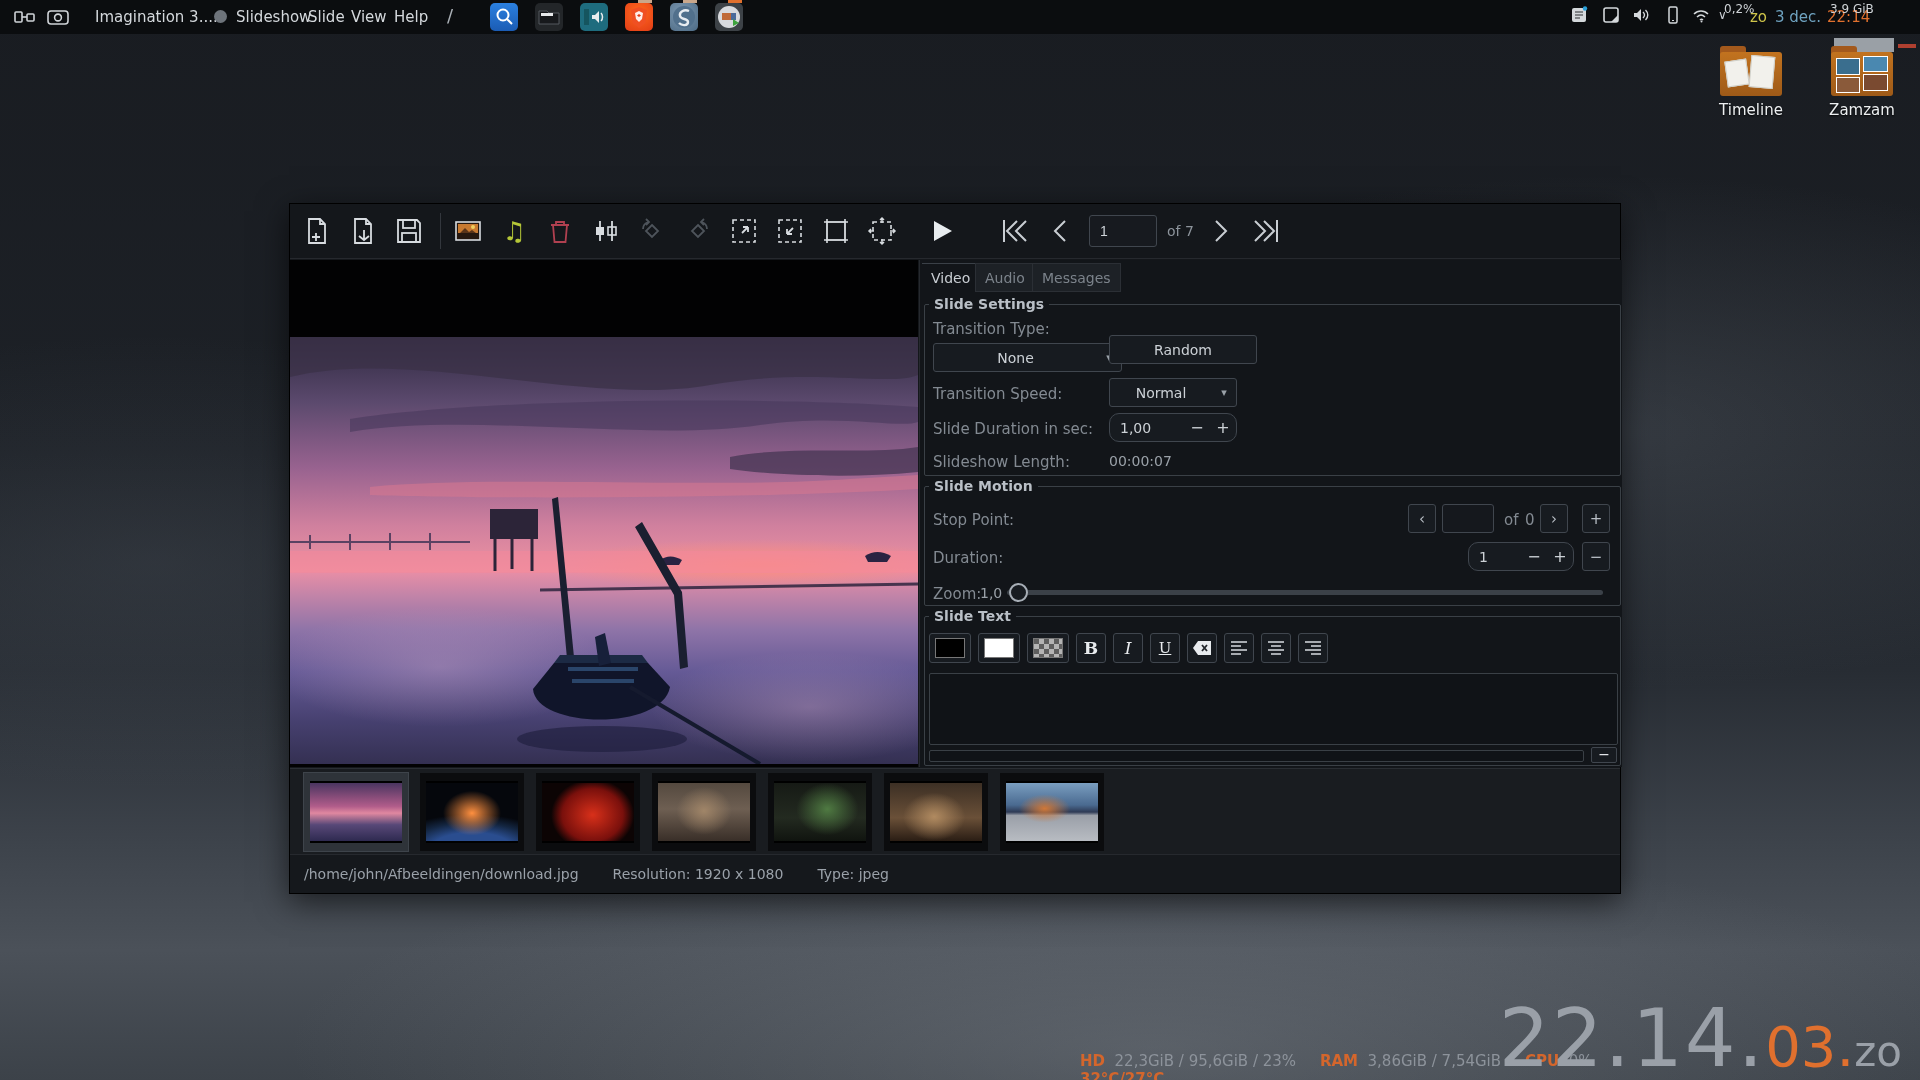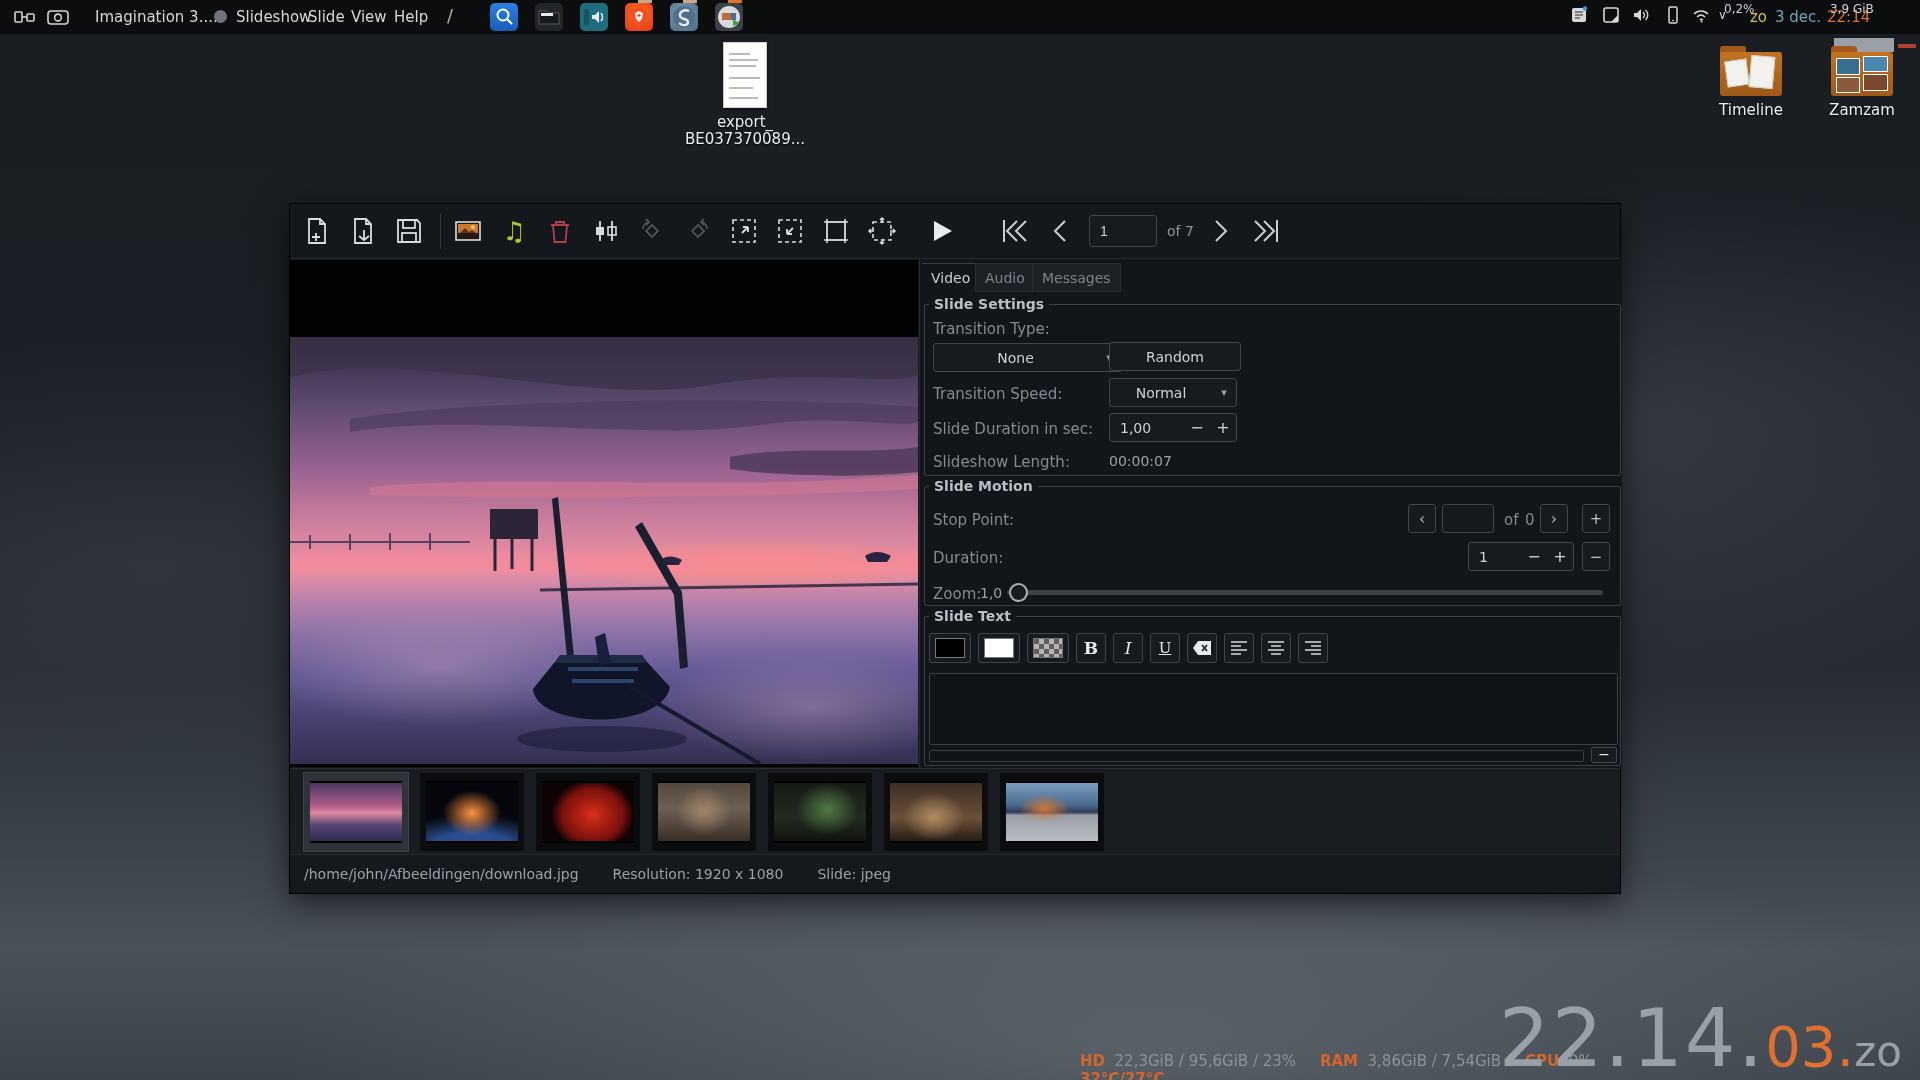--- a/index.html
+++ b/index.html
@@ -61,21 +61,21 @@
   .fs-title { position:absolute; top:-9px; left:4px; background:#121519; padding:0 5px;
     color:#b9bfc6; font-weight:bold; font-size:14px; }
   .flabel { position:absolute; color:#838a92; font-size:15px; }
   .fvalue { position:absolute; color:#9aa1a8; font-size:14px; }
   .combo, .btn, .spin { position:absolute; height:29px; background:#171b20;
     border:1px solid #40464e; border-radius:3px; color:#ccd1d6; font-size:14px; }
   .combo { display:flex; align-items:center; }
   .combo .cval { flex:1; text-align:center; }
   .combo .arrow { width:24px; color:#9aa1a8; font-size:11px; text-align:center; }
   .btn { display:flex; align-items:center; justify-content:center; }
-  .spin { display:flex; align-items:center; }
+  .spin { display:flex; align-items:center;border-radius:10px; }
   .spin .sval { padding-left:10px; flex:1; }
   .spin .sbtn { width:26px; text-align:center; color:#ccd1d6; font-size:16px; }
   .sqbtn { position:absolute; width:28px; height:29px; background:#171b20;
     border:1px solid #40464e; border-radius:3px; color:#b9bfc6; display:flex;
     align-items:center; justify-content:center; font-size:15px; }
   .mini-entry { position:absolute; height:29px; background:#15181d; border:1px solid #40464e;
     border-radius:3px; color:#ccd1d6; font-size:14px; padding-left:8px; }
   .slider-track { position:absolute; height:5px; background:#3b4148; border-radius:3px; }
   .slider-handle { position:absolute; width:19px; height:19px; border-radius:50%;
     background:#181c21; border:2px solid #a7aeb6; }
@@ -218,32 +218,20 @@
     <span class="tray-glyph" style="left:1718px;font-size:12px">∨</span>
     <span class="mb-item" style="left:1750px;color:#cfc54a">zo</span>
     <span class="mb-item" style="left:1775px;color:#6fa3c0">3 dec.</span>
     <span class="mb-item" style="left:1827px;color:#e0702e">22:14</span>
     <span class="smalltop" style="left:1724px">0,2%</span>
     <span class="smalltop" style="left:1830px">3,9 GiB</span>
   </div>
   <span class="abs" style="left:1834px;top:38px;width:60px;height:14px;background:#9aa0a6"></span>
   <span class="abs" style="left:1898px;top:44px;width:18px;height:4px;background:#b04030"></span>
 
-  <div class="dicon" style="left:685px;top:42px">
-    <div class="doc-thumb" style="width:44px;height:66px">
-      <span class="doc-line" style="top:10px;width:50%"></span>
-        <span class="doc-line" style="top:16px;width:70%"></span>
-      <span class="doc-line" style="top:22px;width:64%"></span>
-        <span class="doc-line" style="top:34px;width:74%"></span>
-      <span class="doc-line" style="top:44px;width:58%"></span>
-        <span class="doc-line" style="top:54px;width:70%"></span>
-    </div>
-    <div>export_</div>
-    <div>BE037370089...</div>
-  </div>
   <div class="dicon" style="left:1691px;top:46px">
     <div class="folder">
       <span class="back"></span>
         <span class="body"></span>
       <span class="paper" style="left:6px;top:14px;width:22px;height:26px;transform:rotate(-8deg)"></span>
       <span class="paper" style="left:30px;top:10px;width:24px;height:32px;transform:rotate(5deg)"></span>
     </div>
     <div>Timeline</div>
   </div>
   <div class="dicon" style="left:1802px;top:46px">
@@ -438,21 +426,21 @@
         <span class="tab inactive" style="left:110px">Messages</span>
       </div>
 
       <div class="fieldset" style="left:4px;top:44px;width:697px;height:172px">
         <span class="fs-title">Slide Settings</span>
         <span class="flabel" style="left:8px;top:15px">Transition Type:</span>
         <div class="combo" style="left:8px;top:38px;width:189px">
           <span class="cval">None</span>
           <span class="arrow">▾</span>
         </div>
-        <div class="btn" style="left:184px;top:37px;width:132px">
+        <div class="btn" style="left:184px;top:30px;width:148px">
           <span>Random</span>
         </div>
         <span class="flabel" style="left:8px;top:80px">Transition Speed:</span>
         <div class="combo" style="left:184px;top:73px;width:128px">
           <span class="cval">Normal</span>
           <span class="arrow">▾</span>
         </div>
         <span class="flabel" style="left:8px;top:115px">Slide Duration in sec:</span>
         <div class="spin" style="left:184px;top:108px;width:128px">
           <span class="sval">1,00</span>
@@ -562,21 +550,21 @@
       <span class="thumb-box">
         <span class="thumb">
             <span class="thumb-img" style="background:radial-gradient(40% 35% at 42% 44%,#d07838,rgba(200,110,50,0) 70%),linear-gradient(180deg,#7a9ec0 0%,#4a6a90 38%,#2e3a55 50%,#9a9fa8 56%,#b8bcc2 100%)"></span>
           </span>
       </span>
     </div>
 
     <div id="statusbar" class="abs">
       <span>/home/john/Afbeeldingen/download.jpg</span>
       <span>Resolution: 1920 x 1080</span>
-      <span>Slide: jpeg</span>
+      <span>Type: jpeg</span>
     </div>
   </div>
 
   <div id="conky-sys" class="abs">
     <b>HD</b>&nbsp;&nbsp;<span>22,3GiB / 95,6GiB / 23%</span>&nbsp;&nbsp;&nbsp;&nbsp;
     <b>RAM</b>&nbsp;&nbsp;<span>3,86GiB / 7,54GiB</span>&nbsp;&nbsp;&nbsp;&nbsp;
     <b>CPU</b>&nbsp;&nbsp;<span>0%</span>&nbsp;&nbsp;&nbsp;&nbsp;
     <b>32°C/27°C</b>
   </div>
   <div id="conky-clock" class="abs">

